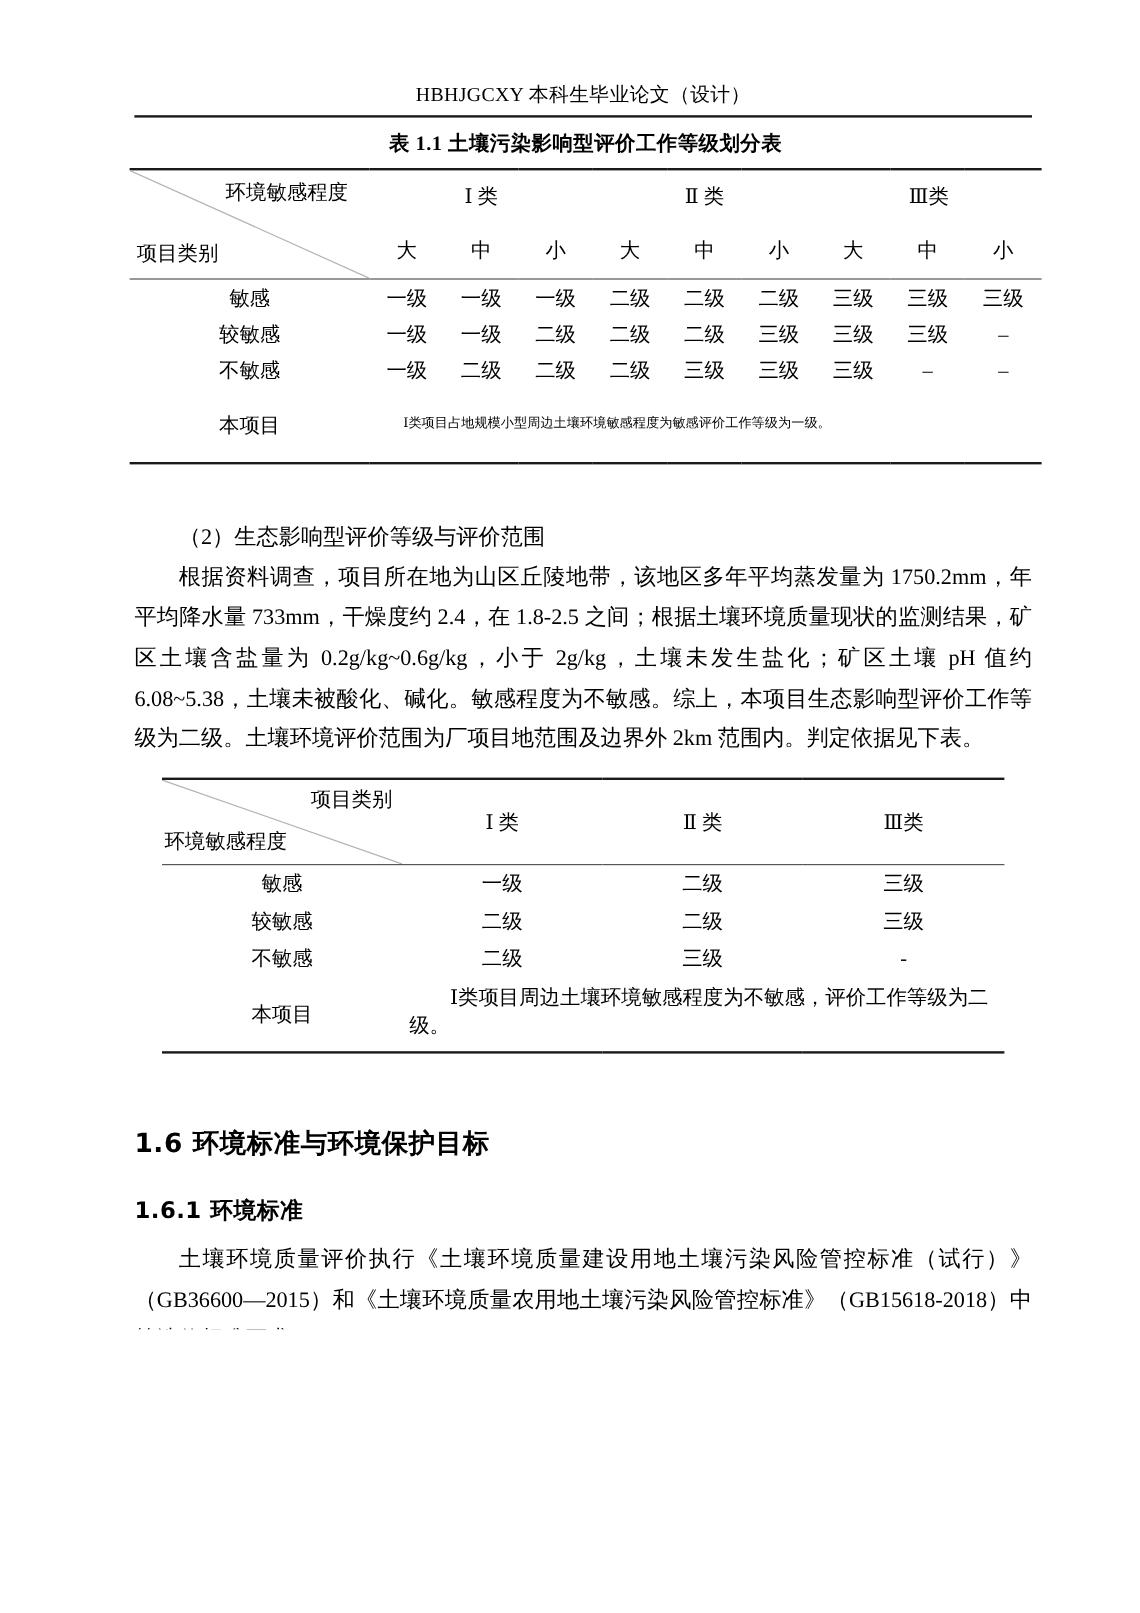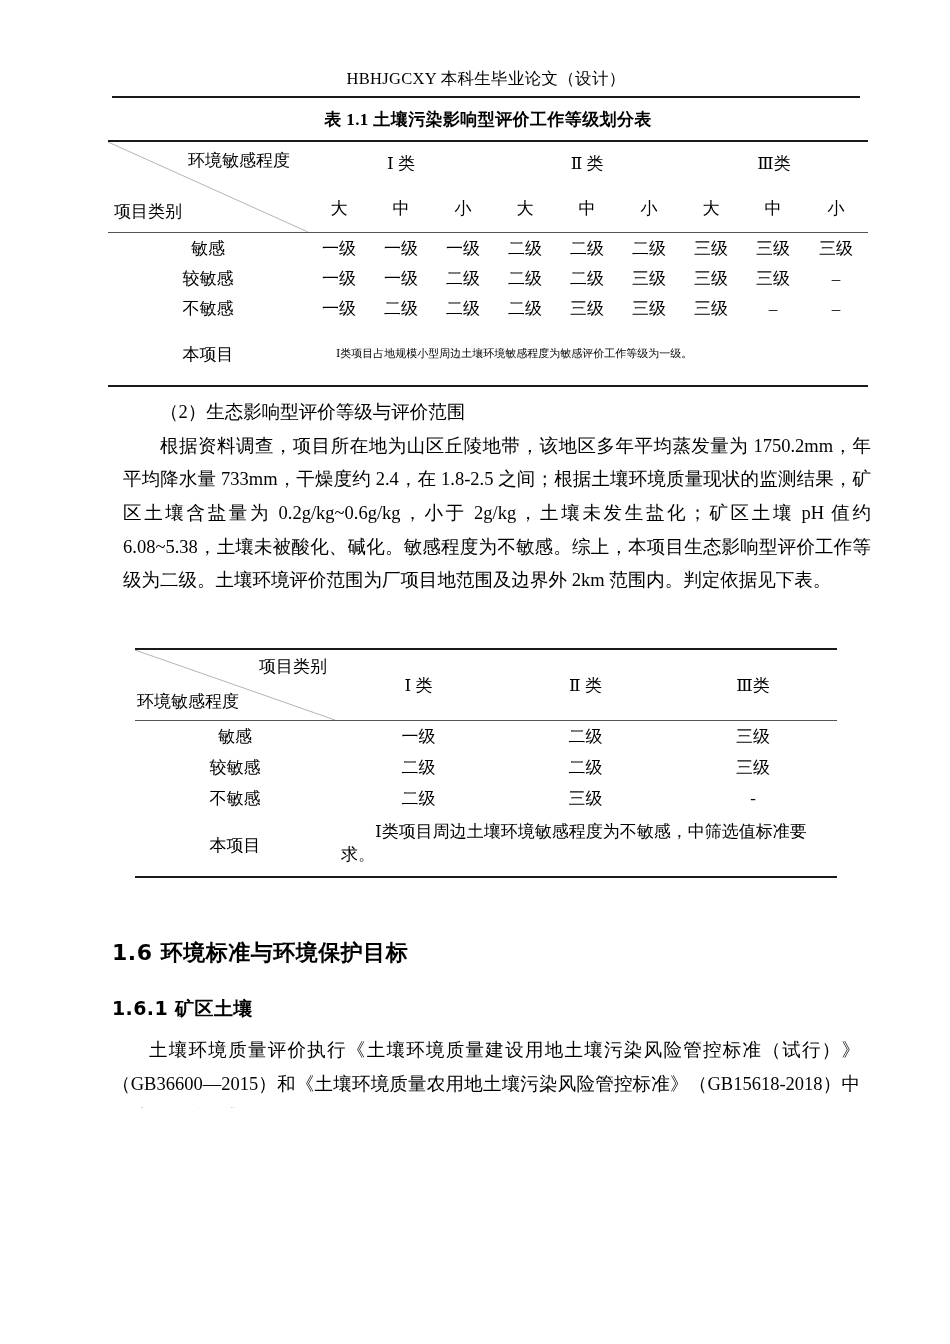--- a/index.html
+++ b/index.html
@@ -110,24 +110,23 @@
     font-size: 18.5px;
     line-height: 1.82;
     text-align: justify;
     text-justify: inter-ideograph;
     margin: 0;
   }
   .indent2 { text-indent: 2em; }
 
   #para-block {
     position: absolute;
-    top: 396px;
+    top: 432px;
     left: 112px;
     width: 748px;
-    margin-left: 11px;
   }
 
   
   #table12-block {
     position: absolute;
     top: 648px;
     left: 135px;
     width: 702px;
   }
   #table12-block .table-caption { margin-bottom: 10px; }
@@ -323,28 +322,28 @@
           <td>三级</td>
         </tr>
         <tr class="r-body">
           <td>不敏感</td>
           <td>二级</td>
           <td>三级</td>
           <td>-</td>
         </tr>
         <tr class="rule-bot r-last">
           <td>本项目</td>
-          <td class="t12-note" colspan="3">Ⅰ类项目周边土壤环境敏感程度为不敏感，中筛选值标准要求。</td>
+          <td class="t12-note" colspan="3">Ⅰ类项目周边土壤环境敏感程度为不敏感，评价工作等级为二级。</td>
         </tr>
       </tbody>
     </table>
   </div>
 
   <h2 class="h2" id="heading-16">1.6  环境标准与环境保护目标</h2>
-  <h3 class="h3" id="heading-161">1.6.1  矿区土壤</h3>
+  <h3 class="h3" id="heading-161">1.6.1  环境标准</h3>
 
   <div id="standards-para">
     <p class="body-para indent2">土壤环境质量评价执行《土壤环境质量建设用地土壤污染风险管控标准（试行）》（GB36600—2015）和《土壤环境质量农用地土壤污染风险管控标准》（GB15618-2018）中筛选值标准要求。</p>
   </div>
 
   <h3 class="h3" id="heading-162">1.6.2  环境保护目标</h3>
 
   <div class="page-number">5</div>
 
 </div>

